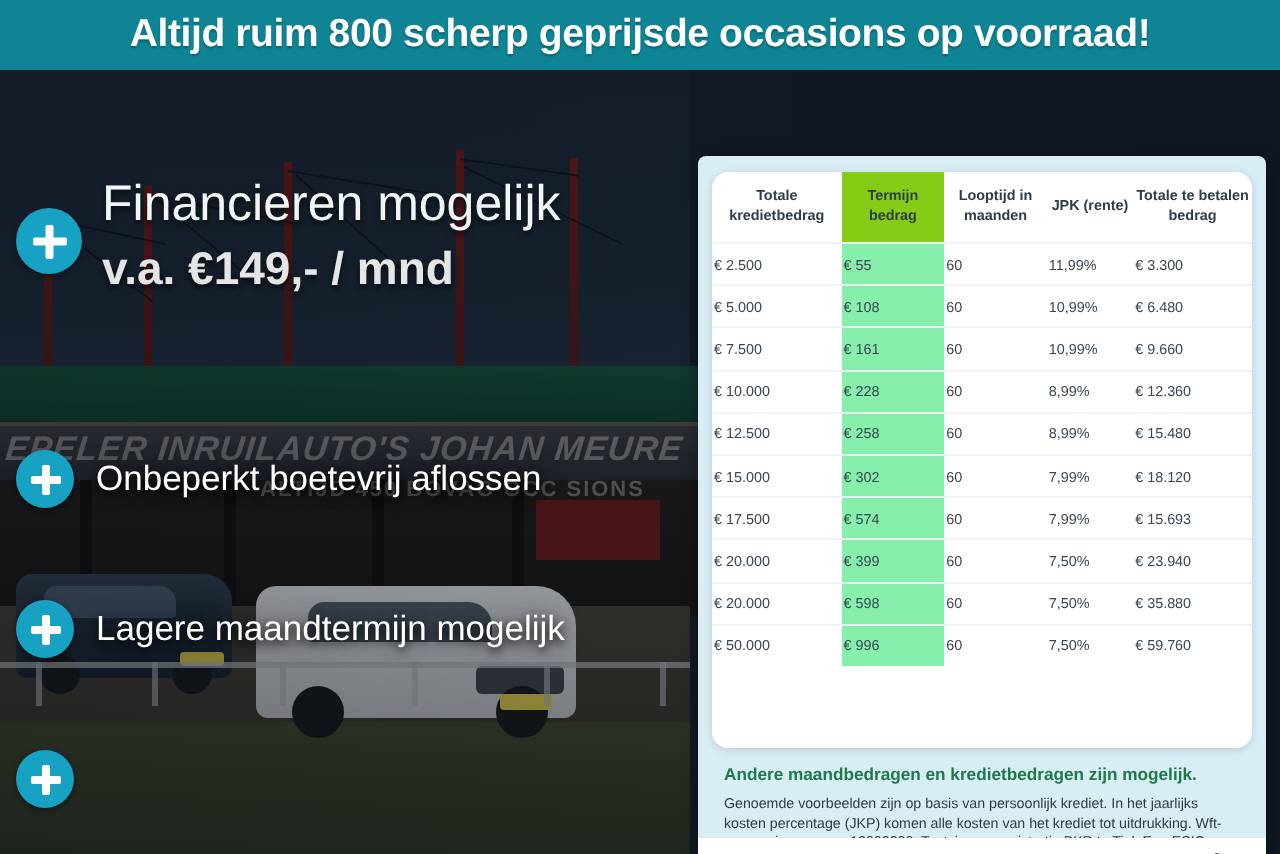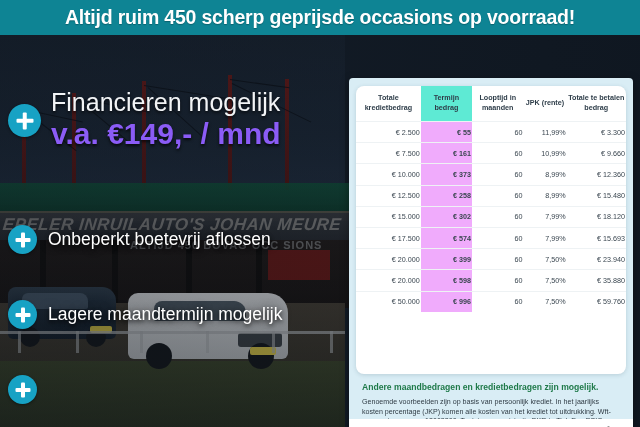--- a/index.html
+++ b/index.html
@@ -163,21 +163,21 @@
     position: absolute; top: 16px; left: 8px; width: 338px;
     display: flex; align-items: flex-start; gap: 10px;
   }
   .hero-text { padding-top: 1px; }
   .hero-line1 {
     color: #f2f4f6; font-size: 25px; font-weight: normal;
     line-height: 30px; white-space: nowrap;
     text-shadow: 0 2px 3px rgba(0,0,0,.65);
   }
   .hero-line2 {
-    color: #8b5cf6; font-size: 30px; font-weight: bold;
+    color: #e5e5e5; font-size: 23px; font-weight: bold;
     line-height: 30px; white-space: nowrap; margin-top: 2px;
     text-shadow: 0 2px 3px rgba(0,0,0,.7);
   }
   .bullet-row {
     position: absolute; left: 8px; width: 338px;
     display: flex; align-items: center; gap: 11px;
   }
   .bullet-row.b2 { top: 155px; }
   .bullet-row.b3 { top: 230px; }
   .bullet-row.b4 { top: 305px; }
@@ -223,34 +223,34 @@
   table.rates {
     width: 100%; border-collapse: collapse;
     table-layout: fixed;
   }
   table.rates th {
     font-size: 7.2px; font-weight: bold; color: #2e3d49;
     padding: 7px 1px 8px; line-height: 10px; text-align: center;
     vertical-align: middle;
   }
   table.rates td {
-    font-size: 7.2px; color: #3a4650; text-align: right;
+    font-size: 7.2px; color: #3a4650; text-align: left;
     padding: 5.6px 1px; vertical-align: middle;
     border-top: 1px solid #eef2f4;
   }
   table.rates col.c1 { width: 24%; }
   table.rates col.c2 { width: 19%; }
   table.rates col.c3 { width: 19%; }
   table.rates col.c4 { width: 16%; }
   table.rates col.c5 { width: 22%; }
   th.hl, td.hl {
-    background: #f0abfc; color: #ffffff; font-weight: bold;
+    background: #86efac; color: #ffffff; font-weight: normal;
     border-top: 1px solid #4cbf68;
   }
-  th.hl { background: #5eead4; border-top: none; }
+  th.hl { background: #84cc16; border-top: none; }
 
   .note-title {
     position: absolute; top: 304px; left: 13px; width: 258px;
     font-size: 8.6px; font-weight: bold; color: #1f7a4a;
     line-height: 11px;
   }
   .note-body {
     position: absolute; top: 320px; left: 13px; width: 258px;
     font-size: 7.1px; color: #2f3b44; line-height: 9.6px;
     text-align: left;
@@ -264,21 +264,21 @@
     font-size: 16.5px; font-weight: bold; color: #1b1b1b;
     white-space: nowrap; letter-spacing: -0.2px;
   }
   .afm-logo { position: relative; width: 26px; height: 20px; flex: 0 0 auto; }
   .afm-logo .runner { position: absolute; left: 7px; bottom: 0; }
 </style>
 </head>
 <body>
 
 <div class="topbar">
-  <div class="topbar-text">Altijd ruim 450 scherp geprijsde occasions op voorraad!</div>
+  <div class="topbar-text">Altijd ruim 800 scherp geprijsde occasions op voorraad!</div>
 </div>
 
 <div class="stage">
   <div class="photo">
     <div class="sky"></div>
 
     <div class="mast m1"></div>
     <div class="mast m2"></div>
     <div class="mast m3"></div>
     <div class="mast m4"></div>
@@ -383,29 +383,36 @@
         </thead>
         <tbody>
             <tr>
               <td>€ 2.500</td>
               <td class="hl">€ 55</td>
               <td>60</td>
               <td>11,99%</td>
               <td>€ 3.300</td>
             </tr>
             <tr>
+              <td>€ 5.000</td>
+              <td class="hl">€ 108</td>
+              <td>60</td>
+              <td>10,99%</td>
+              <td>€ 6.480</td>
+            </tr>
+            <tr>
               <td>€ 7.500</td>
               <td class="hl">€ 161</td>
               <td>60</td>
               <td>10,99%</td>
               <td>€ 9.660</td>
             </tr>
             <tr>
               <td>€ 10.000</td>
-              <td class="hl">€ 373</td>
+              <td class="hl">€ 228</td>
               <td>60</td>
               <td>8,99%</td>
               <td>€ 12.360</td>
             </tr>
             <tr>
               <td>€ 12.500</td>
               <td class="hl">€ 258</td>
               <td>60</td>
               <td>8,99%</td>
               <td>€ 15.480</td>

